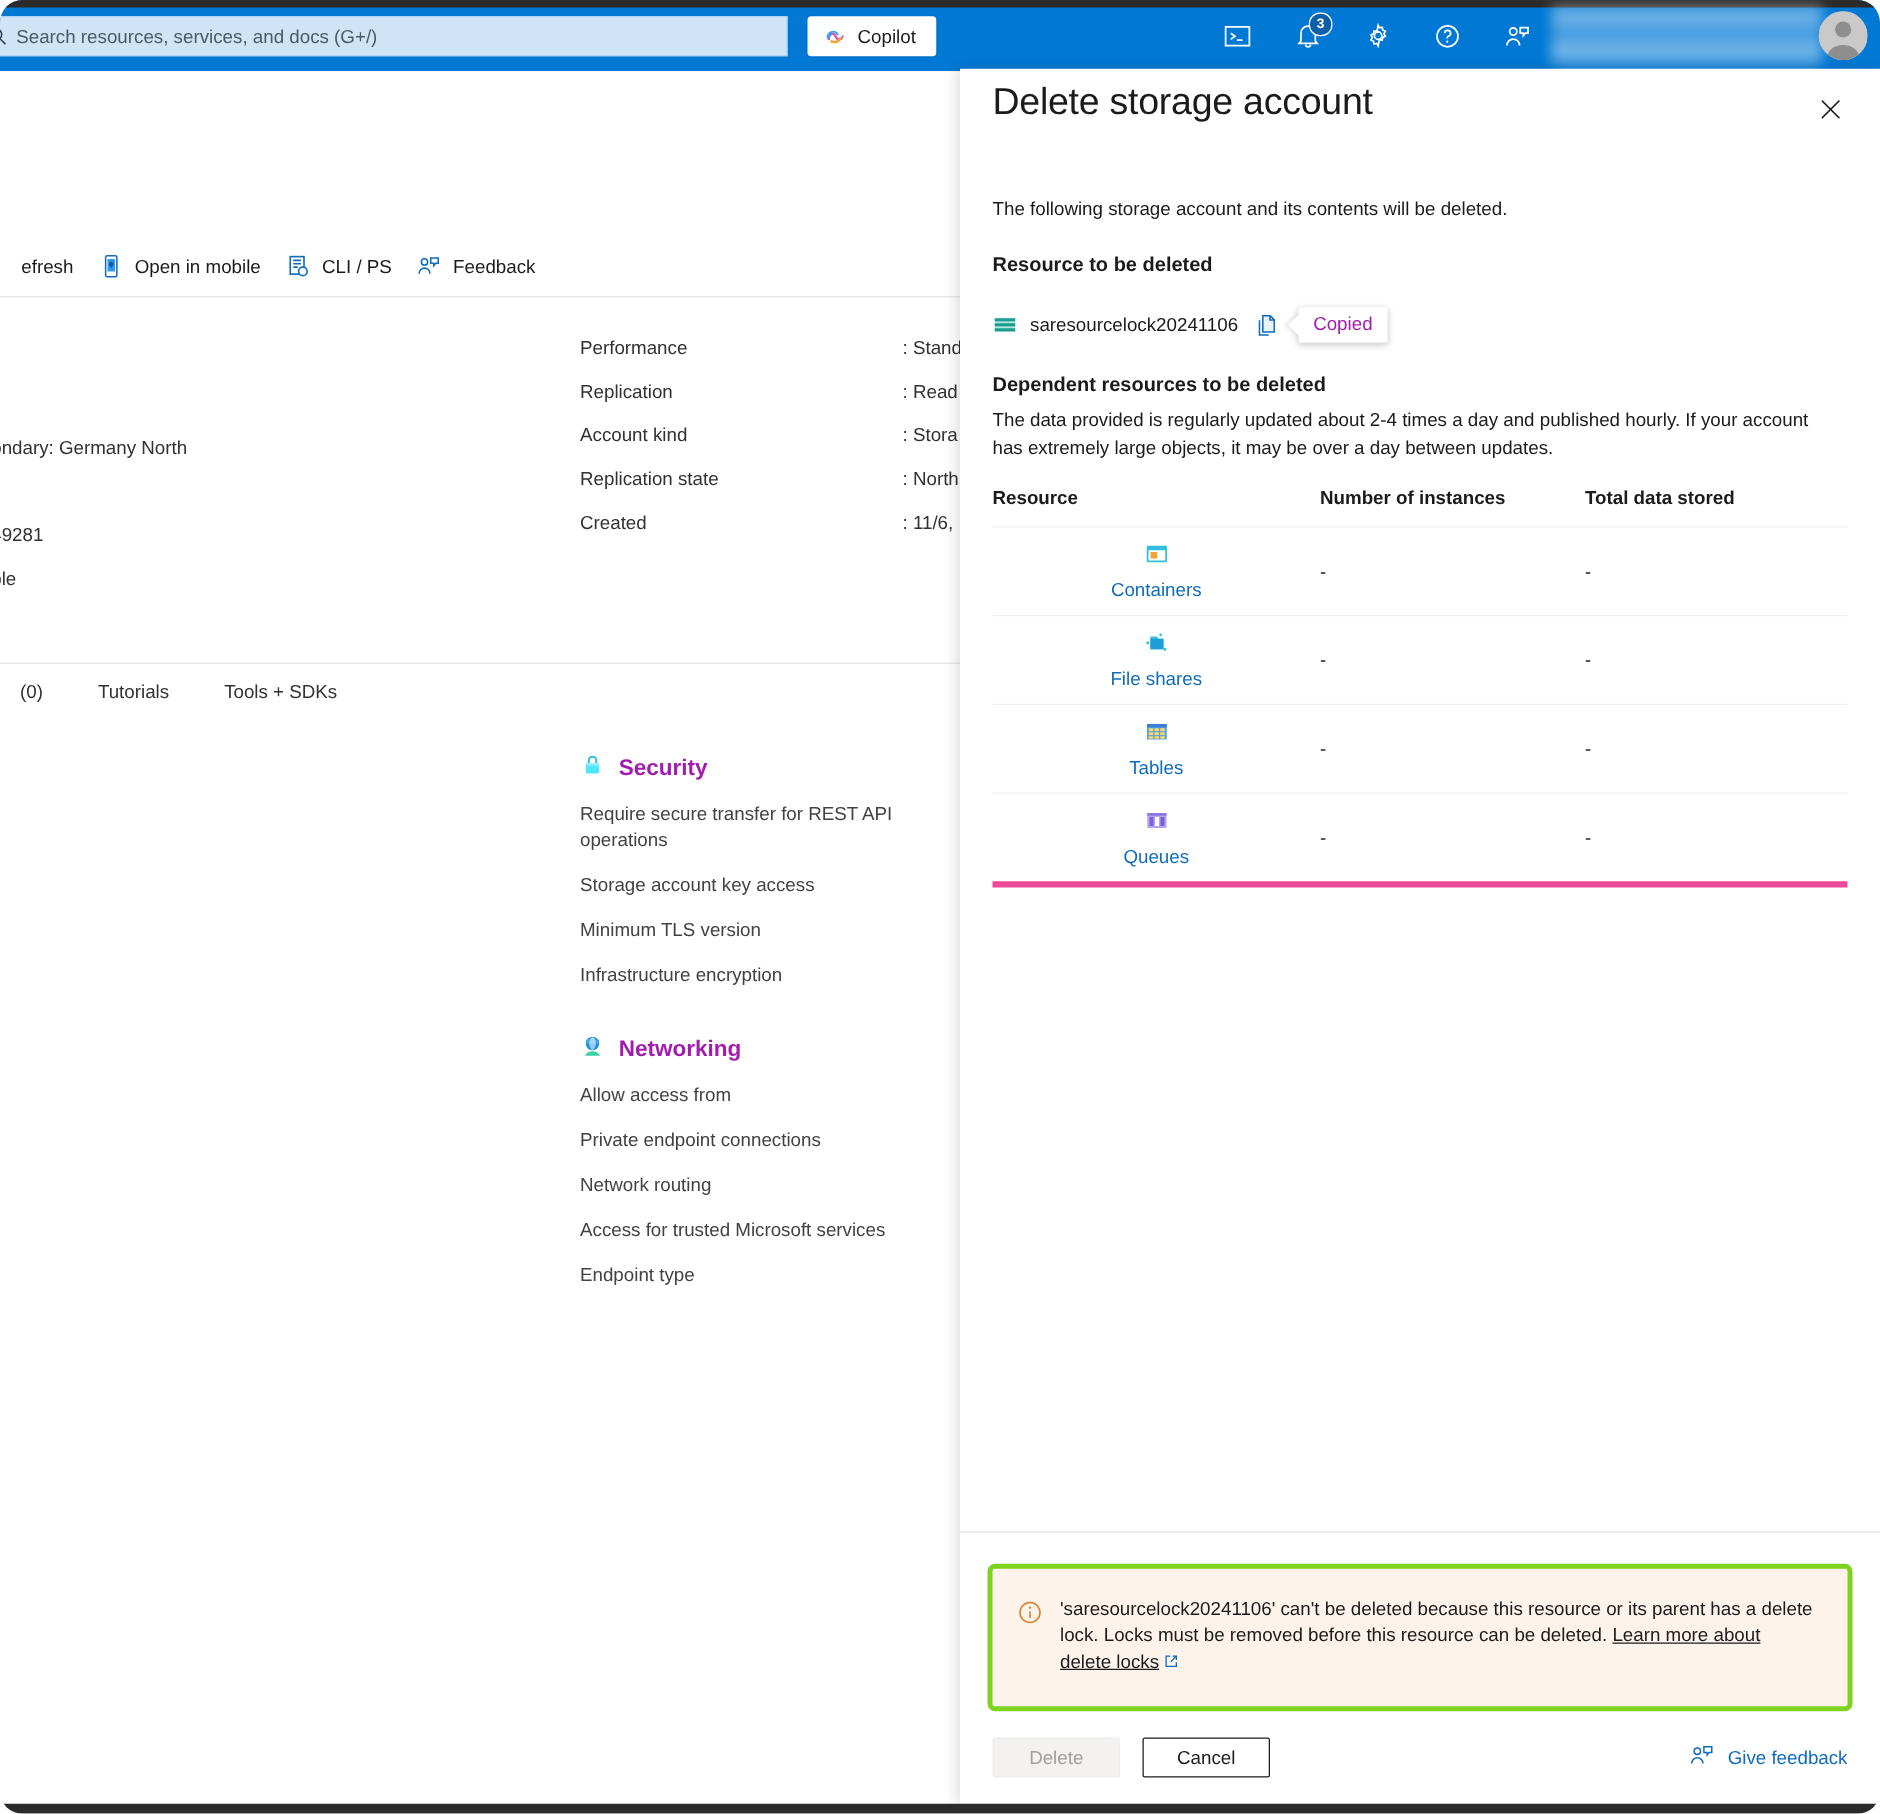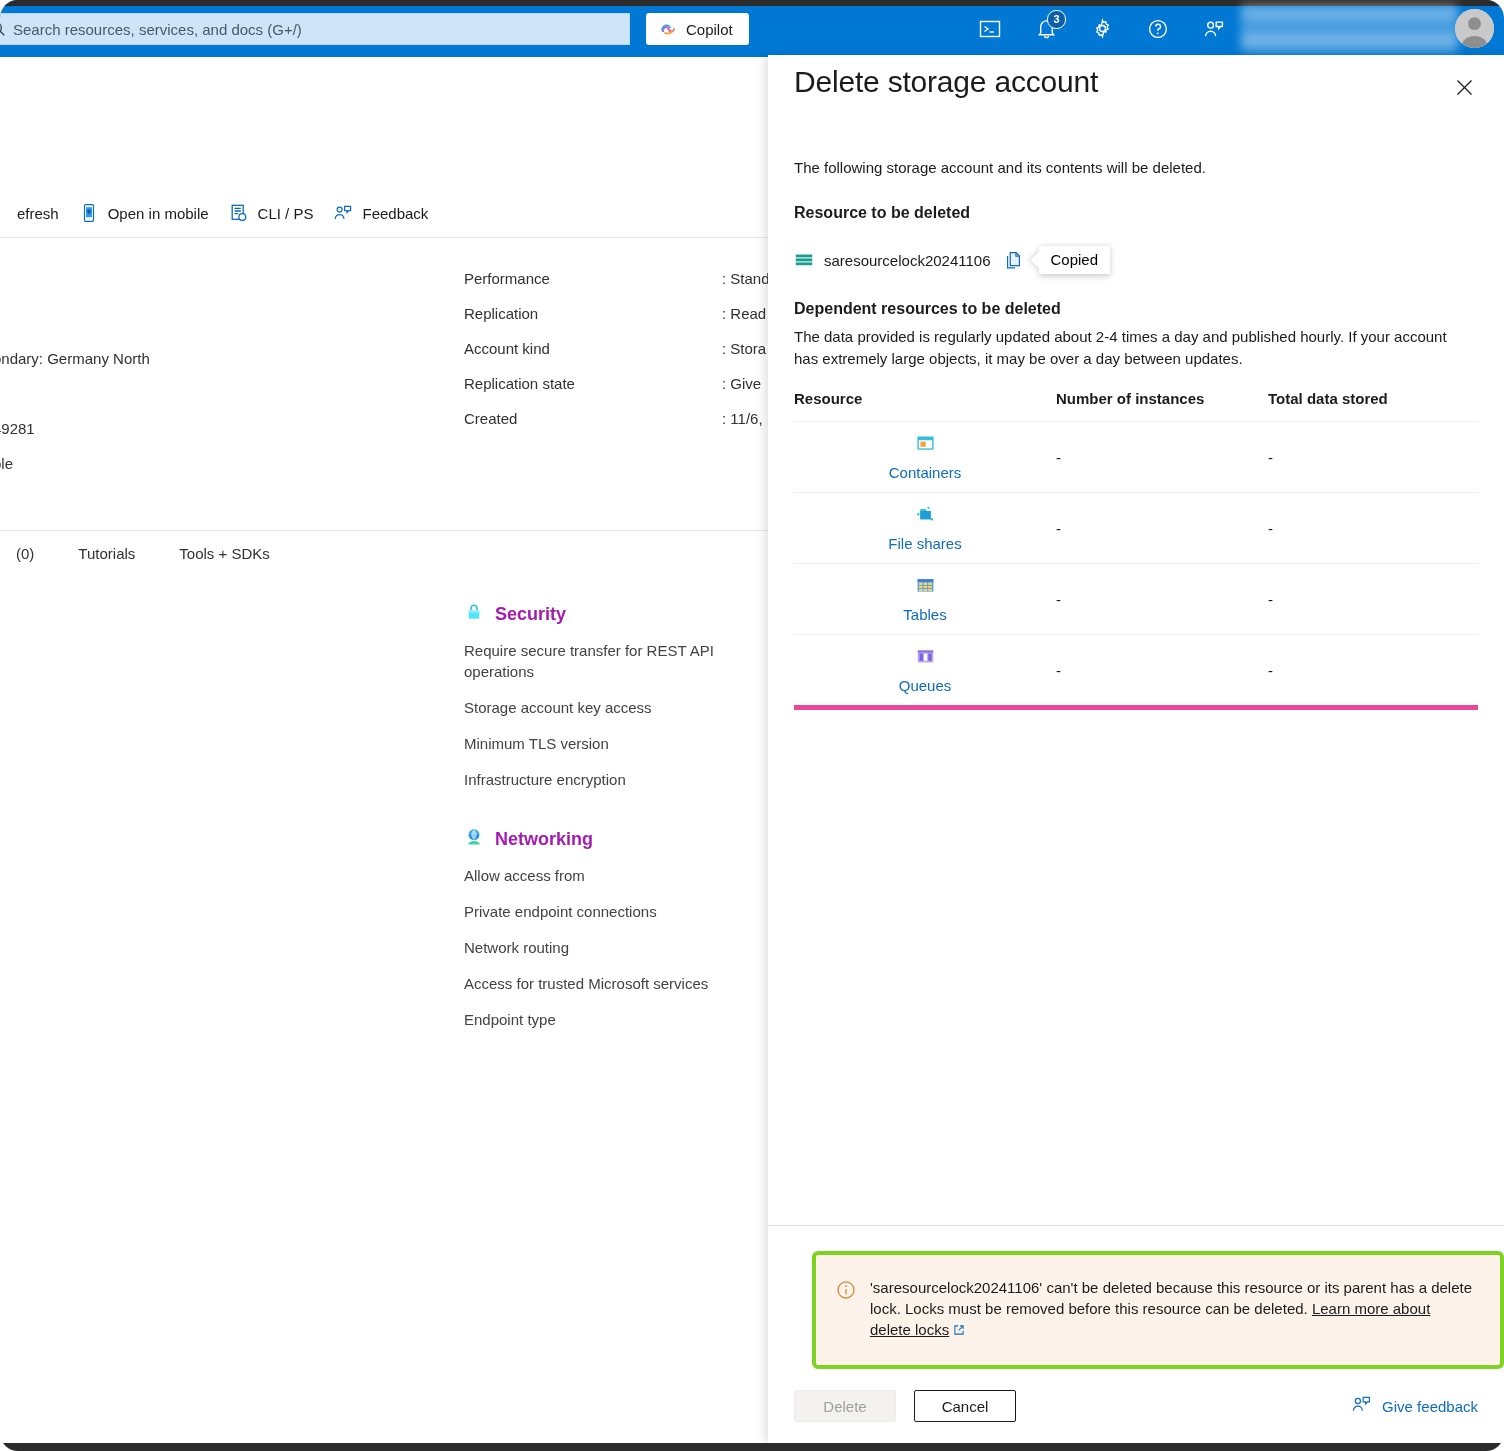--- a/index.html
+++ b/index.html
@@ -298,21 +298,21 @@
     display: flex; align-items: center; justify-content: center;
     color: #0f6cbd;
   }
   .tooltip {
     position: relative;
     margin-left: 14px;
     background: #ffffff;
     box-shadow: 0 1.6px 6px rgba(0,0,0,.22);
     padding: 5px 12px 6px 12px;
     font-size: 15px;
-    color: #000000;
+    color: #a21caf;
     border-radius: 1px;
   }
   .tooltip::before {
     content: "";
     position: absolute;
     left: -6px; top: 50%;
     transform: translateY(-50%) rotate(45deg);
     width: 12px; height: 12px;
     background: #ffffff;
     box-shadow: -2px 2px 4px rgba(0,0,0,.10);
@@ -369,21 +369,20 @@
   }
   .notice {
     border: 4px solid #7ed321;
     border-radius: 6px;
     background: #fdf3ea;
     padding: 22px 26px 24px 20px;
     display: flex;
     gap: 14px;
     box-sizing: border-box;
     width: 692px;
-    margin-left: 22px;
   }
   .notice-ico { width: 20px; height: 20px; flex: 0 0 auto; margin-top: 3px; color: #d9822b; }
   .notice-text {
     font-size: 15px;
     color: #1b1b1b;
     line-height: 21px;
   }
   .notice-link {
     color: #1b1b1b;
     text-decoration: underline;
@@ -569,21 +568,21 @@
       <div class="prop-row">
         <span class="prop-key">Replication</span>
         <span class="prop-val">: Read</span>
       </div>
       <div class="prop-row">
         <span class="prop-key">Account kind</span>
         <span class="prop-val">: Stora</span>
       </div>
       <div class="prop-row">
         <span class="prop-key">Replication state</span>
-        <span class="prop-val">: Give</span>
+        <span class="prop-val">: North</span>
       </div>
       <div class="prop-row">
         <span class="prop-key">Created</span>
         <span class="prop-val">: 11/6,</span>
       </div>
     </div>
 
     <div class="section-rule"></div>
 
     <div class="tabs">

